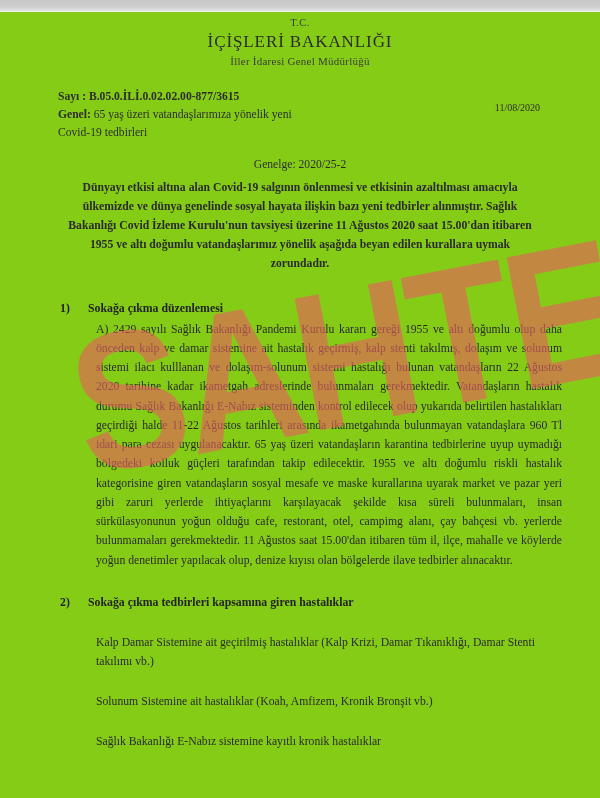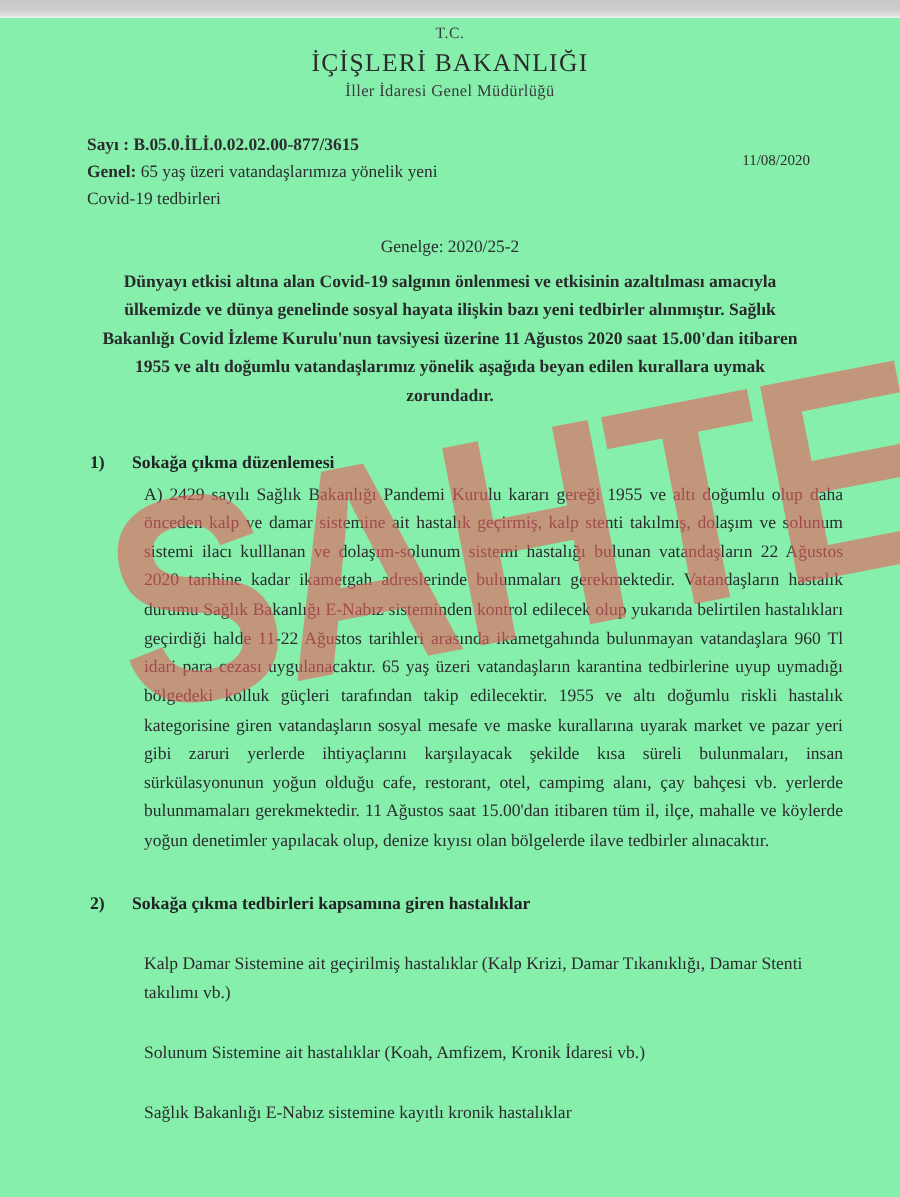--- a/index.html
+++ b/index.html
@@ -31,21 +31,21 @@
     width: 600px;
     height: 12px;
     background: linear-gradient(to bottom, #c9c9c9 0%, #cdcdcd 55%, #e2e2e2 88%, #f4f4f4 100%);
   }
 
   .doc-body {
     position: absolute;
     top: 12px; left: 0;
     width: 600px;
     height: 786px;
-    background: #86efac;
+    background: #84cc16;
   }
 
   
   .letterhead {
     text-align: center;
     padding-top: 4px;
     line-height: 1.32;
   }
   .lh-tc {
     font-size: 10.5px;
@@ -221,21 +221,21 @@
       <div class="sec-body">A)  2429 sayılı Sağlık Bakanlığı Pandemi Kurulu kararı gereği 1955 ve altı doğumlu olup daha önceden kalp ve damar sistemine ait hastalık geçirmiş, kalp stenti takılmış,  dolaşım ve solunum sistemi ilacı kulllanan ve dolaşım-solunum sistemi hastalığı bulunan vatandaşların 22 Ağustos 2020 tarihine kadar ikametgah adreslerinde bulunmaları gerekmektedir. Vatandaşların hastalık durumu Sağlık Bakanlığı E-Nabız sisteminden kontrol edilecek olup yukarıda belirtilen hastalıkları geçirdiği halde 11-22 Ağustos tarihleri arasında ikametgahında bulunmayan vatandaşlara 960 Tl idari para cezası uygulanacaktır. 65 yaş üzeri vatandaşların karantina tedbirlerine uyup uymadığı bölgedeki kolluk güçleri tarafından takip edilecektir. 1955 ve altı doğumlu riskli hastalık kategorisine giren vatandaşların sosyal mesafe ve maske kurallarına uyarak market ve pazar yeri gibi zaruri yerlerde ihtiyaçlarını karşılayacak şekilde kısa süreli bulunmaları, insan sürkülasyonunun yoğun olduğu cafe, restorant, otel, campimg alanı, çay bahçesi vb. yerlerde bulunmamaları gerekmektedir. 11 Ağustos saat 15.00'dan itibaren tüm il, ilçe, mahalle ve köylerde yoğun denetimler yapılacak olup, denize kıyısı olan bölgelerde ilave tedbirler alınacaktır.</div>
     </div>
 
     <div class="section section-2">
       <div class="sec-heading">
         <span class="sec-num">2)</span>
         <span>Sokağa çıkma tedbirleri kapsamına giren hastalıklar</span>
       </div>
       <div class="disease-list">
         <div class="disease-item">Kalp Damar Sistemine ait geçirilmiş hastalıklar (Kalp Krizi, Damar Tıkanıklığı, Damar Stenti takılımı vb.)</div>
-        <div class="disease-item">Solunum Sistemine ait hastalıklar (Koah, Amfizem, Kronik İdaresi vb.)</div>
+        <div class="disease-item">Solunum Sistemine ait hastalıklar (Koah, Amfizem, Kronik Bronşit vb.)</div>
         <div class="disease-item">Sağlık Bakanlığı E-Nabız sistemine kayıtlı kronik hastalıklar</div>
       </div>
     </div>
 
   </div>
 
   <div class="watermark">
     <span class="watermark-text">SAHTE</span>
   </div>
 

